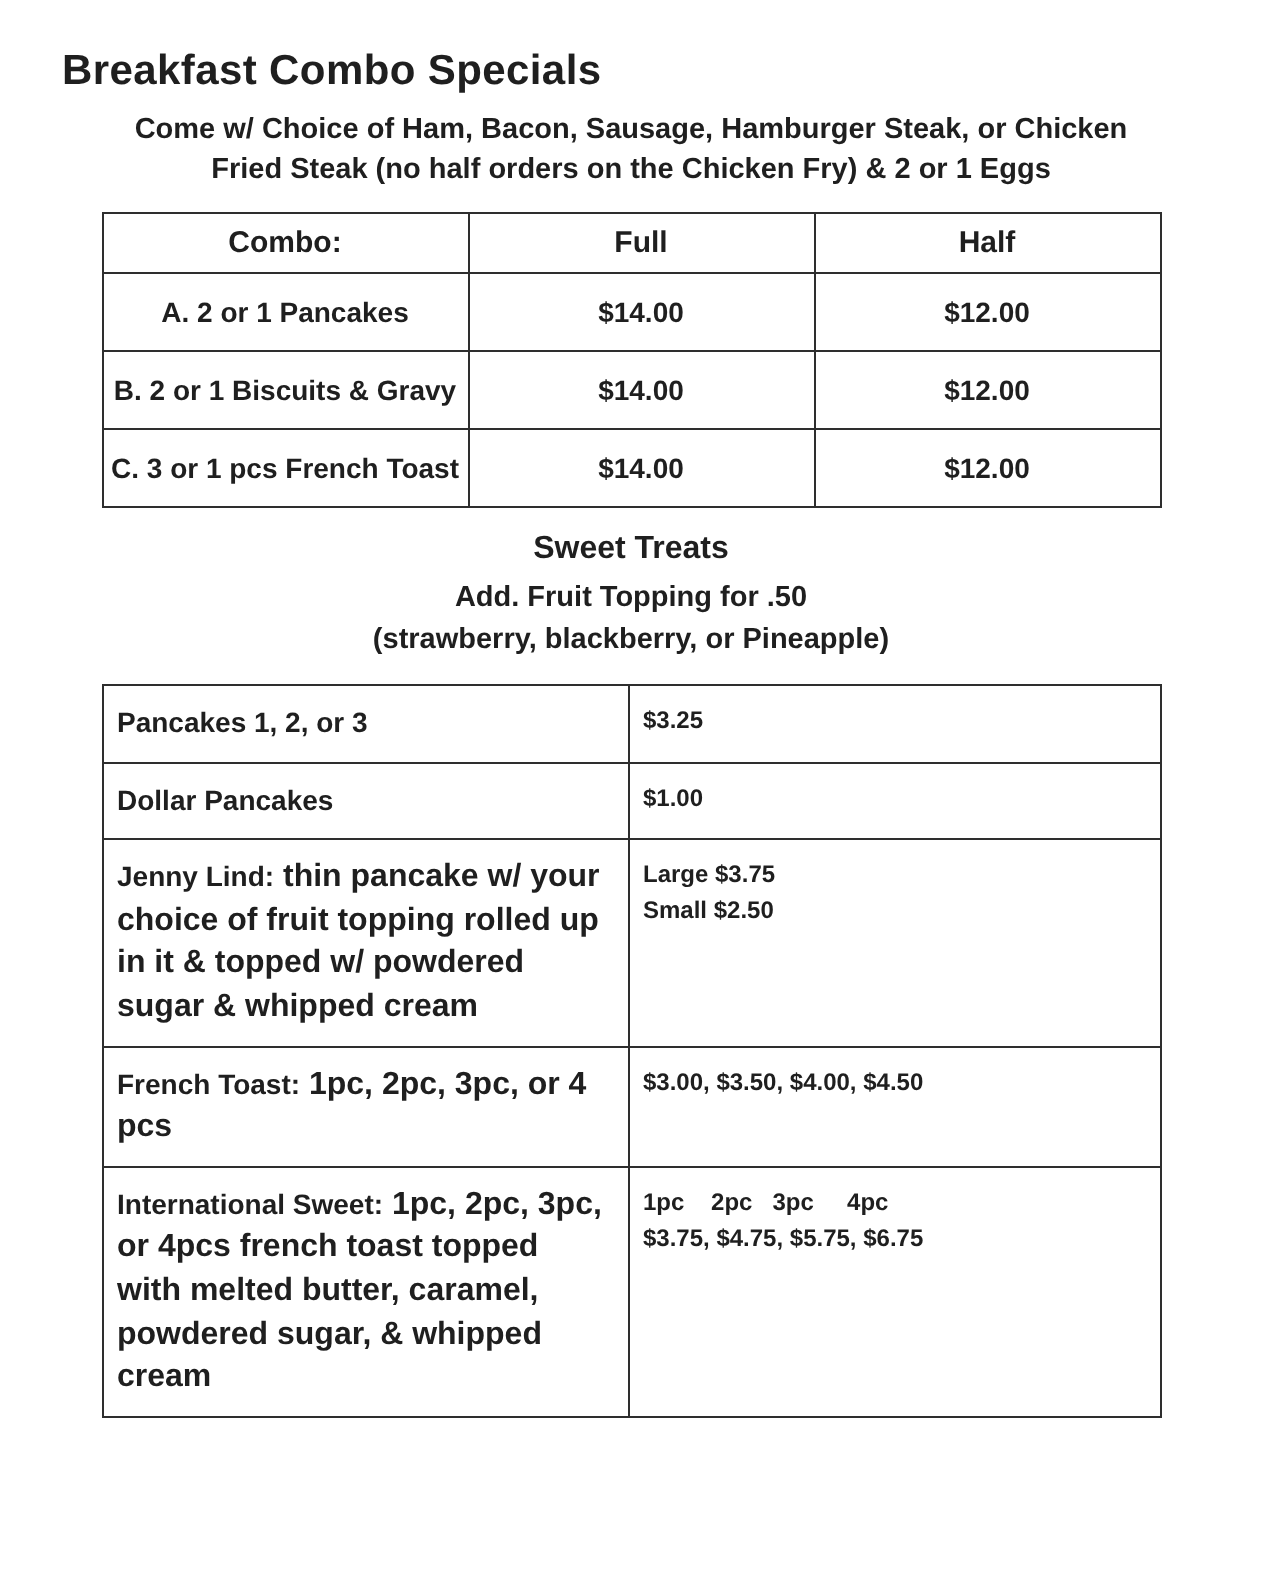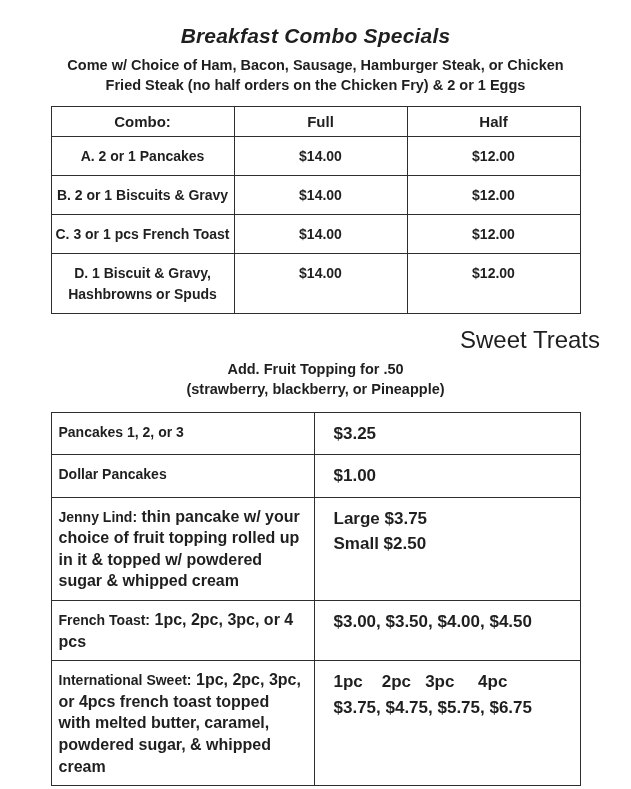--- a/index.html
+++ b/index.html
@@ -9,24 +9,23 @@
     height: 789px;
     background: #ffffff;
     font-family: "Liberation Sans", sans-serif;
     color: #1f1f1f;
   }
   .page { padding: 24px 31px 0 31px; }
 
   .title {
     font-size: 21px;
     font-weight: bold;
-    text-align: center;
+    text-align: left;
     margin: 0 0 7px 0;
     letter-spacing: 0.2px;
-    font-style: italic;
   }
   .subtitle {
     text-align: center;
     font-weight: bold;
     font-size: 14.5px;
     line-height: 1.4;
   }
 
   table {
     border-collapse: collapse;
@@ -46,39 +45,38 @@
   }
   .combo-table td {
     font-size: 14px;
     text-align: center;
     vertical-align: top;
     padding: 9px 4px;
     line-height: 1.45;
   }
 
   .section-title {
-    font-size: 24px;
-    font-weight: normal;
-    text-align: right;
+    font-size: 16px;
+    font-weight: bold;
+    text-align: center;
     margin: 12px 0 5px 0;
   }
 
   .treats-table { margin-top: 12px; }
   .treats-table td {
     vertical-align: top;
     padding: 8px 8px 8px 7px;
     line-height: 1.35;
   }
   .item-name { font-size: 14px; }
   .item-desc { font-size: 16px; }
   .price-line {
-    font-size: 17px;
+    font-size: 12px;
     white-space: pre-wrap;
     line-height: 1.5;
-    margin-left: 12px;
   }
 </style>
 </head>
 <body>
 
 <div class="page">
 
   <h1 class="title">Breakfast Combo Specials</h1>
 
   <div class="subtitle">
@@ -105,25 +103,20 @@
         <td>$14.00</td>
         <td>$12.00</td>
       </tr>
       <tr>
         <td>B. 2 or 1 Biscuits &amp; Gravy</td>
         <td>$14.00</td>
         <td>$12.00</td>
       </tr>
       <tr>
         <td>C. 3 or 1 pcs French Toast</td>
-        <td>$14.00</td>
-        <td>$12.00</td>
-      </tr>
-      <tr>
-        <td>D. 1 Biscuit &amp; Gravy, Hashbrowns or Spuds</td>
         <td>$14.00</td>
         <td>$12.00</td>
       </tr>
     </tbody>
   </table>
 
   <h2 class="section-title">Sweet Treats</h2>
 
   <div class="subtitle">
     <div>Add. Fruit Topping for .50</div>

